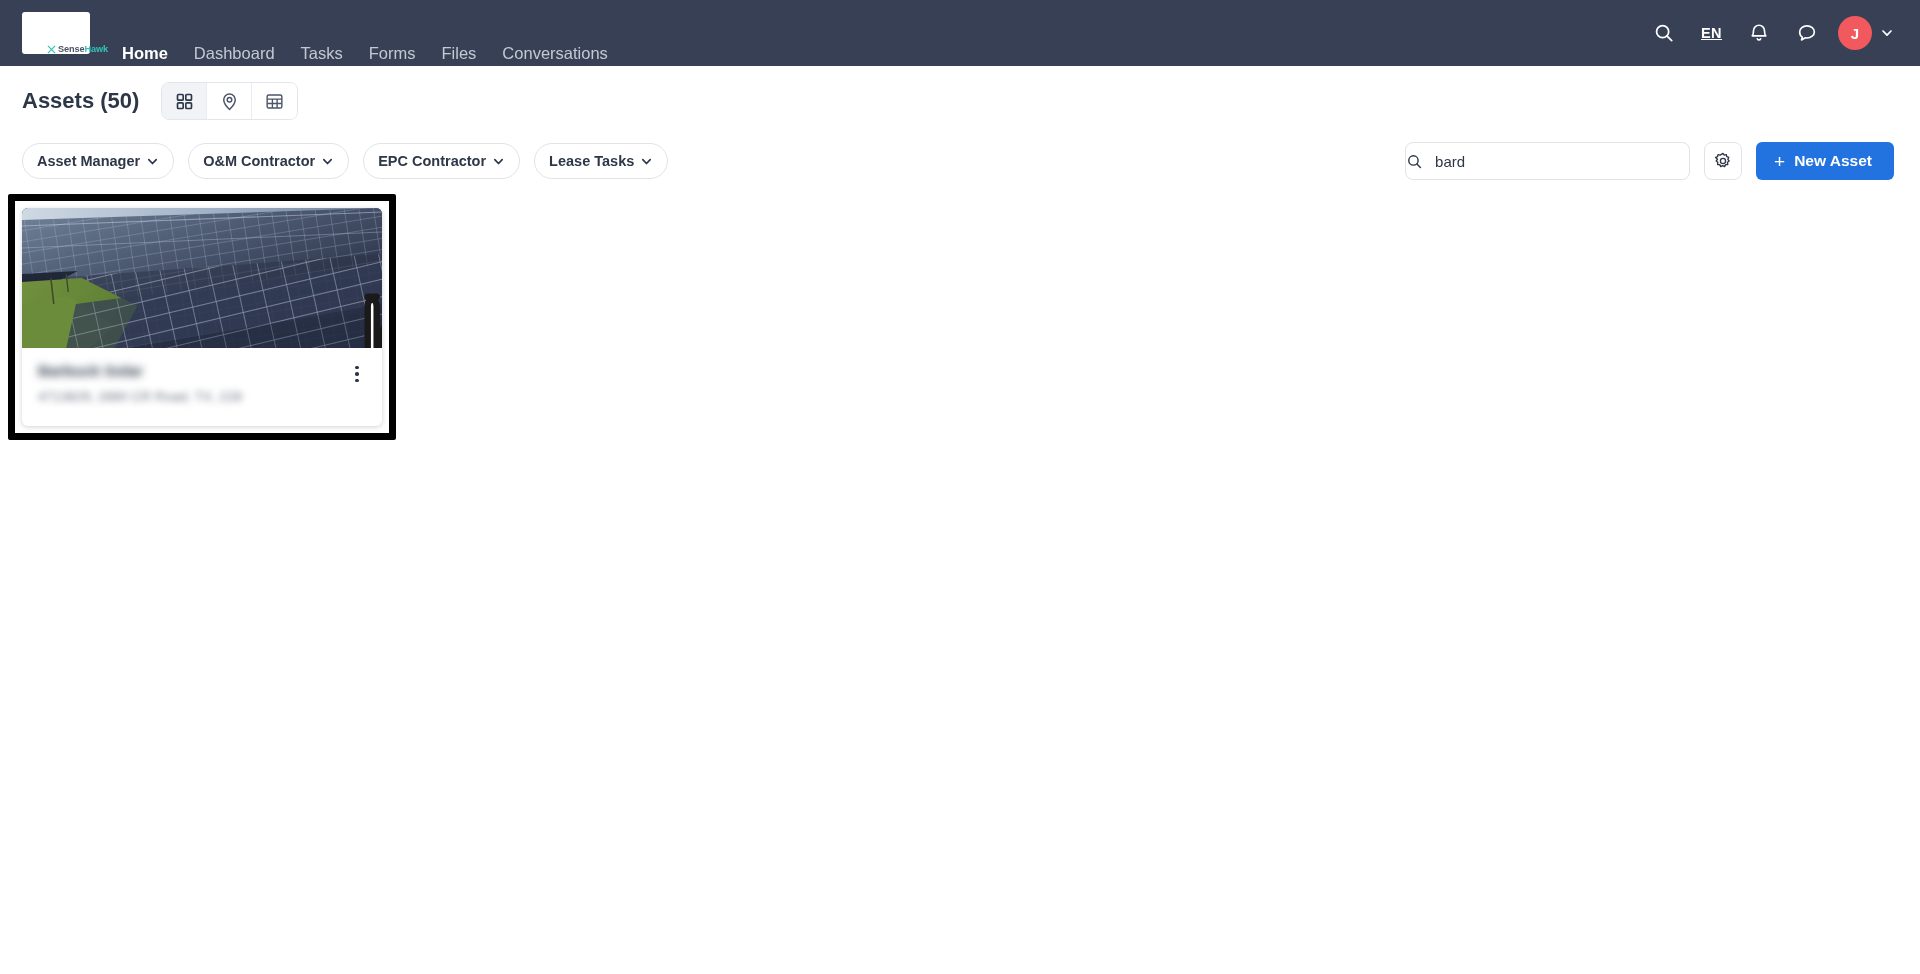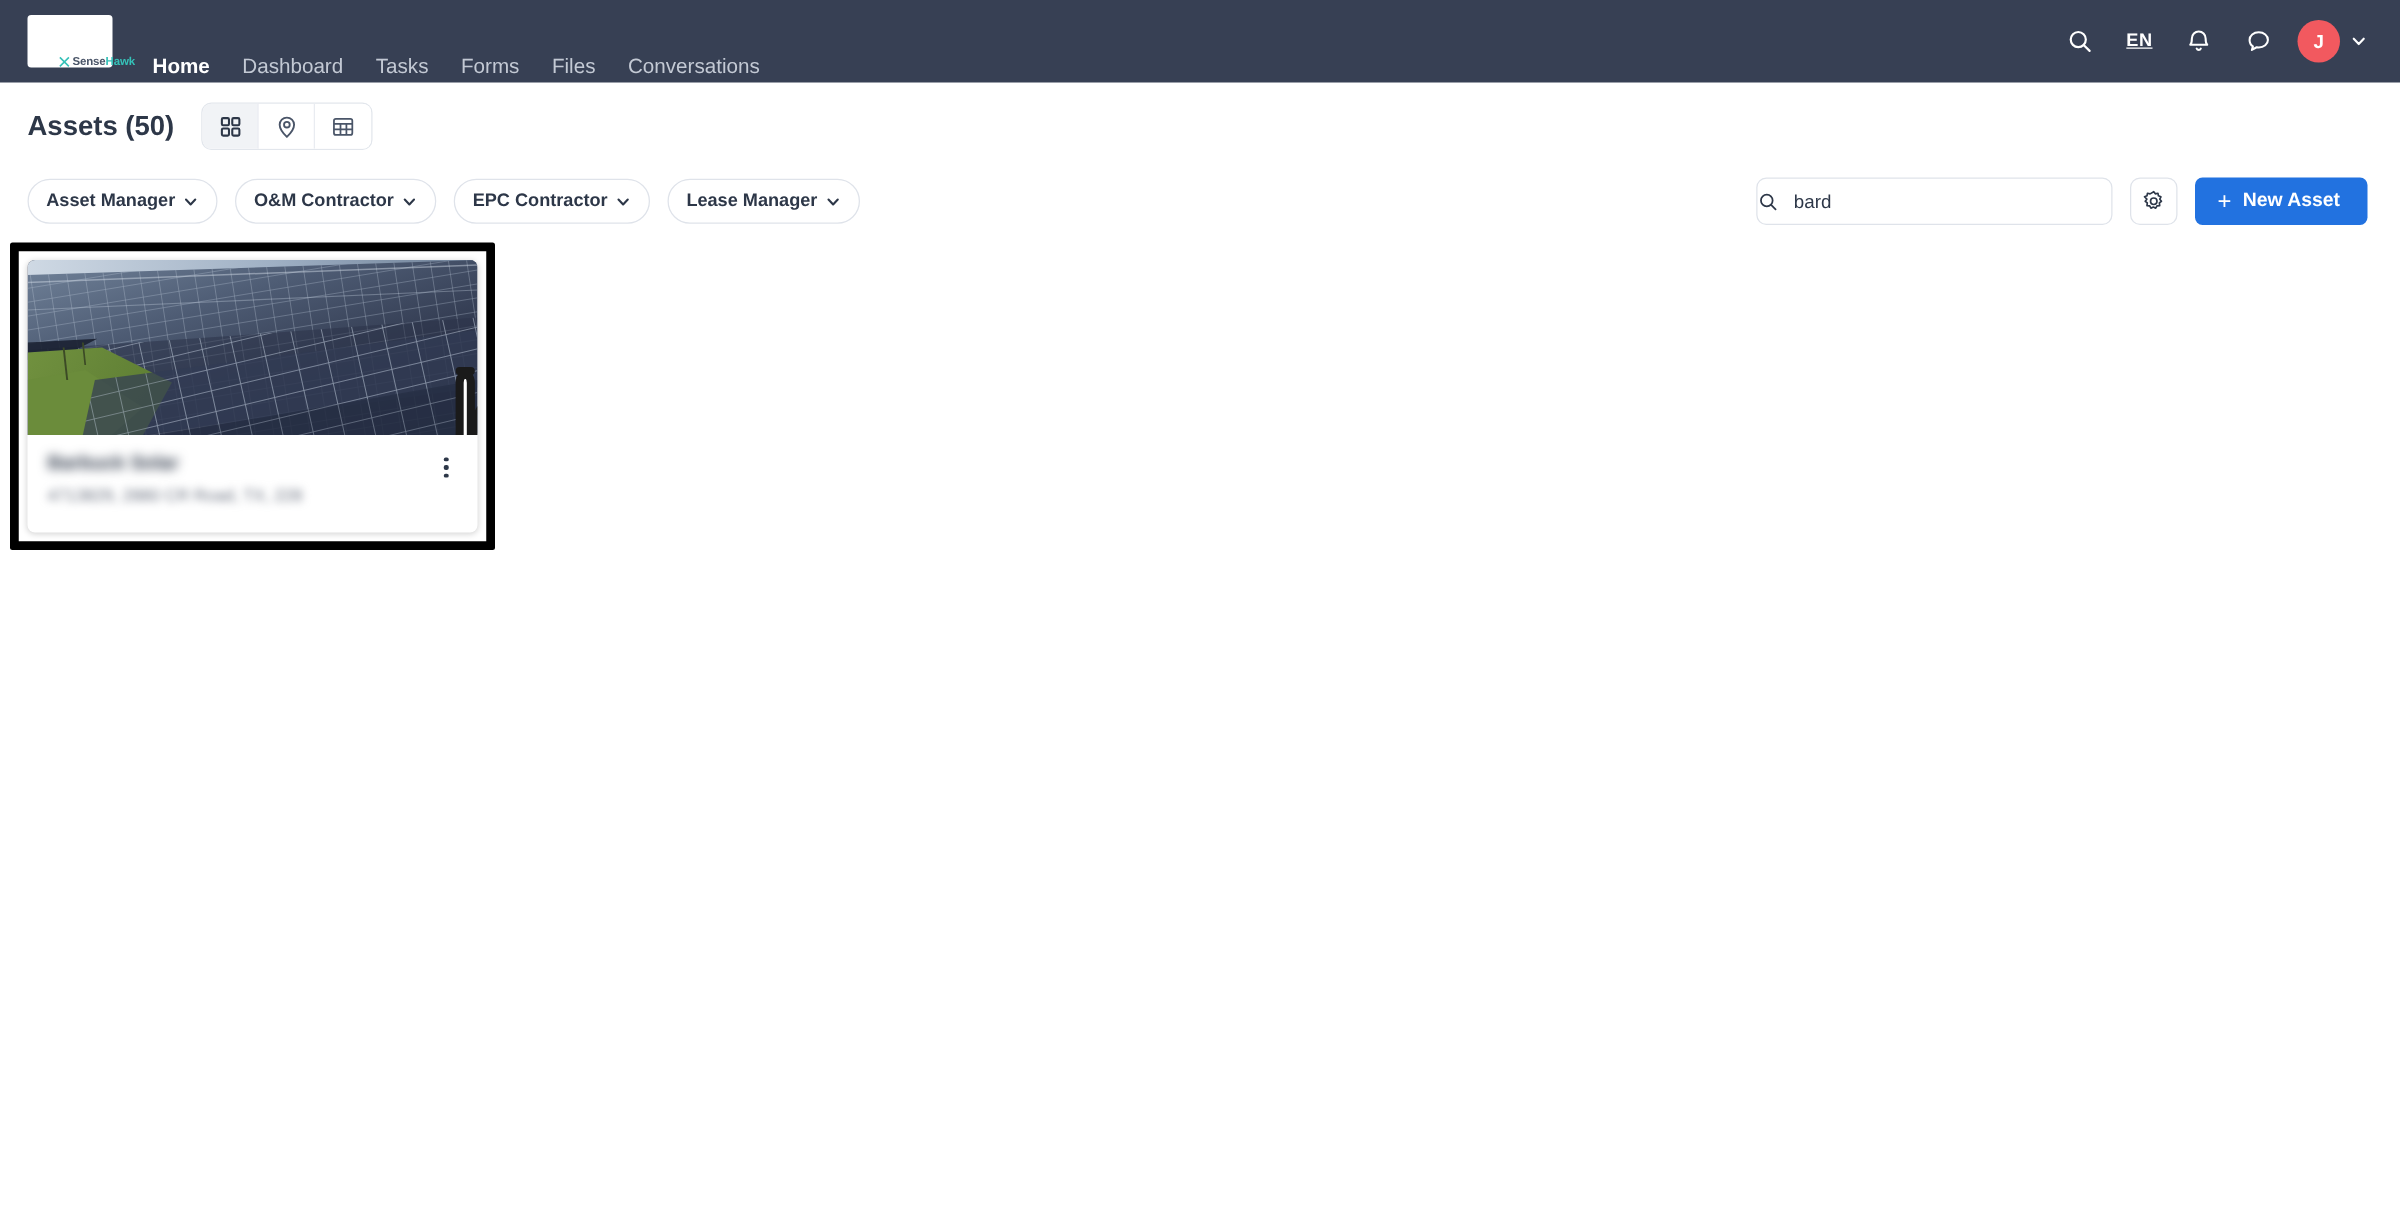--- a/index.html
+++ b/index.html
@@ -309,21 +309,21 @@
   </div>
 
   <div class="filter-chip">
     <span>EPC Contractor</span>
     <svg class="chev" viewBox="0 0 14 14" fill="none" stroke="#2d3748" stroke-width="1.8" stroke-linecap="round" stroke-linejoin="round">
         <path d="M3 5 L7 9.2 L11 5"></path>
       </svg>
   </div>
 
   <div class="filter-chip">
-    <span>Lease Manager</span>
+    <span>Lease Tasks</span>
     <svg class="chev" viewBox="0 0 14 14" fill="none" stroke="#2d3748" stroke-width="1.8" stroke-linecap="round" stroke-linejoin="round">
         <path d="M3 5 L7 9.2 L11 5"></path>
       </svg>
   </div>
 
   <div class="filter-right">
     <div class="search-wrap">
       <svg viewBox="0 0 24 24" fill="none" stroke="#2d3748" stroke-width="2" stroke-linecap="round">
         <circle cx="10.5" cy="10.5" r="6.6"></circle>
           <path d="M15.4 15.4 L20.4 20.4"></path>

